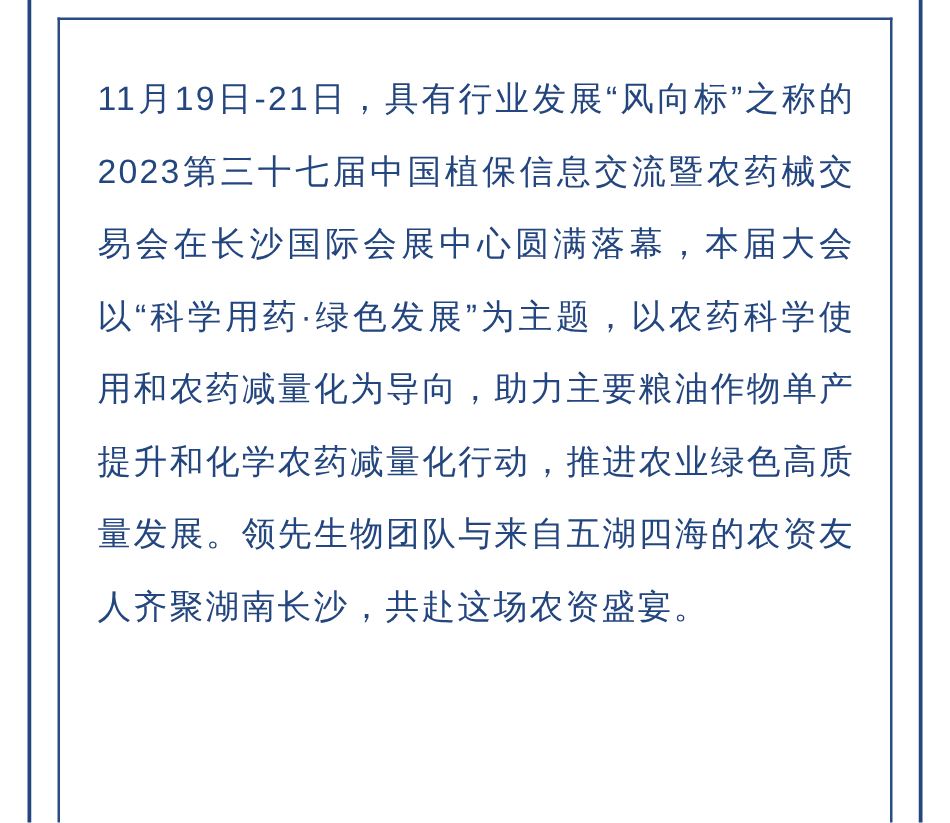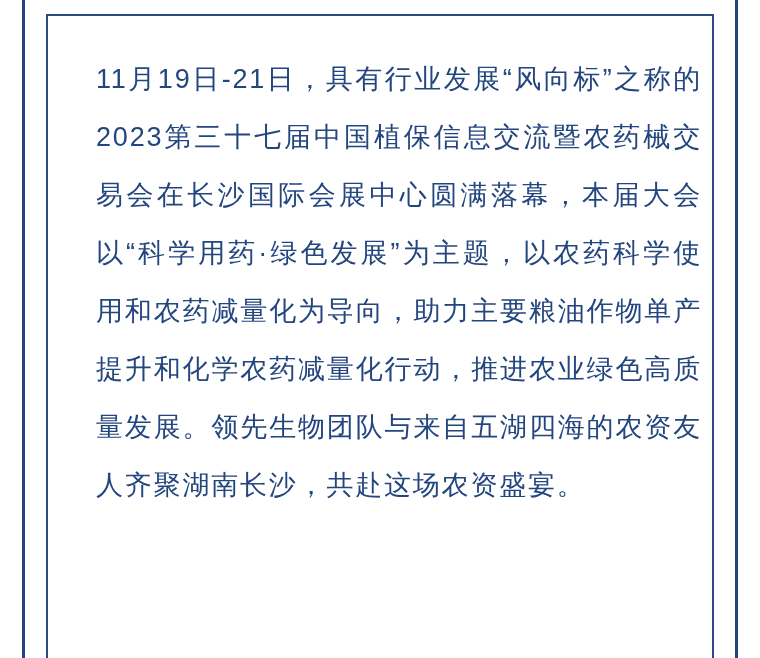--- a/index.html
+++ b/index.html
@@ -38,21 +38,21 @@
     top: 14px;
     width: 668px;
     height: 644px;
     border: 2px solid #2b4b84;
     border-bottom: none;
     box-sizing: border-box;
     pointer-events: none;
   }
   .content {
     position: absolute;
-    left: 96px;
+    left: 78px;
     top: 50px;
     width: 606px;
     height: 580px;
   }
   .body-text {
     font-family: "Liberation Sans", sans-serif;
     font-size: 27px;
     line-height: 58px;
     color: #24467f;
     letter-spacing: 1.8px;

